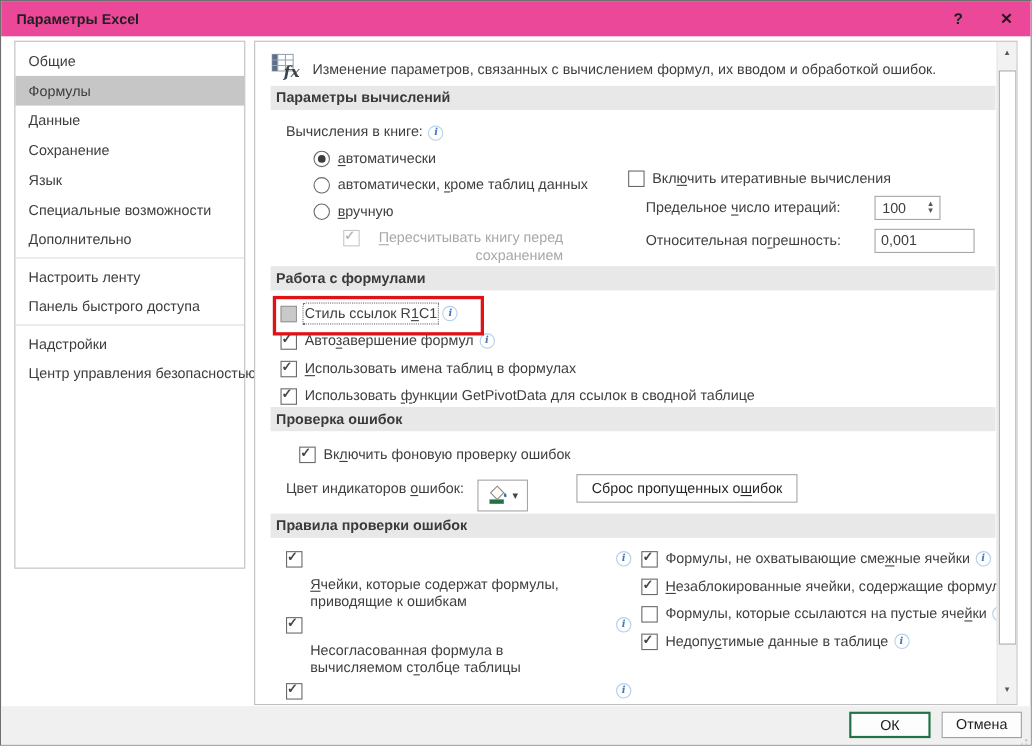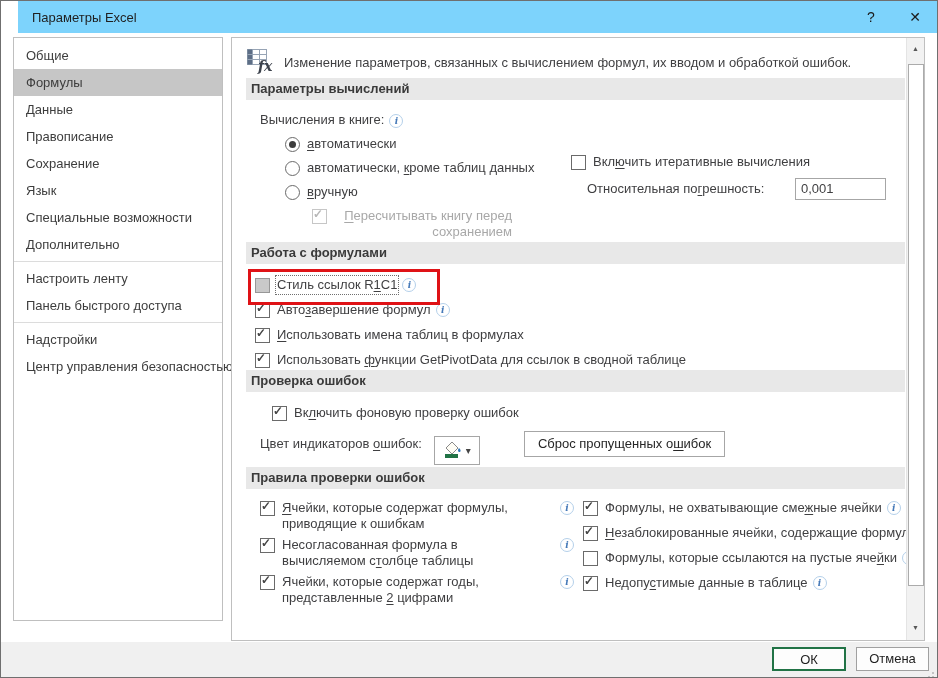--- a/index.html
+++ b/index.html
@@ -1,23 +1,23 @@
 <!DOCTYPE html>
 <html><head>
 <meta charset="utf-8">
 <style>
   html,body{margin:0;padding:0;background:#fff;font-family:"Liberation Sans",sans-serif;}
   .dialog{position:relative;width:936px;height:676px;border:1px solid #6f6f6f;background:#fff;overflow:hidden;font-size:13px;color:#3f3f41;}
   
-  .titlebar{position:absolute;left:17px;top:0;right:0;height:32px;background:#7dd3fc;display:flex;align-items:center;}
+  .titlebar{position:absolute;left:0;top:0;right:0;height:32px;background:#ec4899;display:flex;align-items:center;font-weight:bold;}
   .title{margin-left:14px;font-size:13px;color:#1f1f1f;}
   .tb-btns{margin-left:auto;display:flex;height:100%;}
   .tb-btn{width:44px;height:100%;display:flex;align-items:center;justify-content:center;font-size:14px;color:#1b1b1b;cursor:default;}
   
-  .sidebar{position:absolute;left:12px;top:36px;width:210px;height:584px;border:1px solid #bfbfbf;background:#fff;box-sizing:border-box;padding-top:4px;}
+  .sidebar{position:absolute;left:12px;top:36px;width:210px;height:480px;border:1px solid #bfbfbf;background:#fff;box-sizing:border-box;padding-top:4px;}
   .side-item{height:27px;line-height:27px;padding-left:12px;color:#3d3d3d;cursor:default;white-space:nowrap;}
   .side-item.selected{background:#c6c6c6;}
   .side-sep{height:1px;background:#dcdcdc;margin:3px 0;}
   
   .content{position:absolute;left:230px;top:36px;width:694px;height:604px;border:1px solid #bfbfbf;background:#fff;box-sizing:border-box;overflow:hidden;}
   .content-inner{position:absolute;left:0;top:0;right:17px;bottom:0;padding:6px 2px 0 14px;overflow:hidden;}
   .sec{height:22px;line-height:22px;background:#e8e8e8;font-weight:bold;color:#3a3a3a;padding-left:5px;margin-top:2px;}
   
   .intro{display:flex;align-items:flex-start;margin-top:4px;}
   .fx-icon{position:relative;width:32px;height:28px;flex:none;}
@@ -62,21 +62,21 @@
   .err-row2{display:flex;align-items:flex-start;margin:10px 0 0 14px;}
   .err-left{display:flex;margin-top:5px;}
   .color-btn{display:flex;align-items:center;justify-content:center;width:44px;height:27px;border:1px solid #a6a6a6;background:#fff;margin-left:12px;gap:3px;}
   .caret{font-size:10px;color:#444;}
   .reset-btn{margin-left:44px;height:24px;line-height:24px;border:1px solid #a6a6a6;background:#fff;padding:0 13px;color:#262626;}
   
   .rules-wrap{display:flex;margin-top:11px;}
   .rules-left{width:328px;flex:none;}
   .rules-right{flex:1;}
   .rule-l{display:flex;align-items:flex-start;margin:0 0 5px 14px;width:314px;}
-  .rule-l .lbl{width:252px;}
+  .rule-l .lbl{width:252px;margin-top:23px;}
   .rule-l .info{margin-left:auto;}
   .rule-r{display:flex;align-items:flex-start;margin:0 0 9px 9px;white-space:nowrap;}
   
   .scrollbar{position:absolute;right:0;top:0;bottom:0;width:17px;background:#f2f2f2;border-left:1px solid #e4e4e4;}
   .sb-btn{position:absolute;left:0;width:17px;height:17px;display:flex;align-items:center;justify-content:center;font-size:7px;color:#575757;background:#f2f2f2;}
   .sb-up{top:2px;}
   .sb-down{bottom:4px;}
   .sb-thumb{position:absolute;left:1px;top:26px;width:14px;height:520px;background:#fff;border:1px solid #ababab;}
   
   .footer{position:absolute;left:0;right:0;top:641px;bottom:0;background:#f0f0f0;}
@@ -95,21 +95,20 @@
     <div class="tb-btns">
       <div class="tb-btn">?</div>
       <div class="tb-btn">✕</div>
     </div>
   </div>
 
   <div class="sidebar">
     <div class="side-item"><span class="lbl">Общие</span></div>
     <div class="side-item selected"><span class="lbl">Формулы</span></div>
     <div class="side-item"><span class="lbl">Данные</span></div>
-    <div class="side-item"><span class="lbl">Правописание</span></div>
     <div class="side-item"><span class="lbl">Сохранение</span></div>
     <div class="side-item"><span class="lbl">Язык</span></div>
     <div class="side-item"><span class="lbl">Специальные возможности</span></div>
     <div class="side-item"><span class="lbl">Дополнительно</span></div>
     <div class="side-sep"></div>
     <div class="side-item"><span class="lbl">Настроить ленту</span></div>
     <div class="side-item"><span class="lbl">Панель быстрого доступа</span></div>
     <div class="side-sep"></div>
     <div class="side-item"><span class="lbl">Надстройки</span></div>
     <div class="side-item"><span class="lbl">Центр управления безопасностью</span></div>
@@ -158,20 +157,30 @@
             <span class="cb disabled checked">
                 <span class="mark">✓</span>
               </span>
             <span class="lbl dim"><u>П</u>ересчитывать книгу перед сохранением</span>
           </div>
         </div>
         <div class="calc-right">
           <div class="chk-row">
             <span class="cb"></span>
             <span class="lbl">Вкл<u>ю</u>чить итеративные вычисления</span>
+          </div>
+          <div class="input-row">
+            <span class="ilbl">Предельное <u>ч</u>исло итераций:</span>
+            <div class="spinbox">
+              <span class="val">100</span>
+              <span class="spin-arrows">
+                  <span>▲</span>
+                  <span>▼</span>
+                </span>
+            </div>
           </div>
           <div class="input-row">
             <span class="ilbl">Относительная по<u>г</u>решность:</span>
             <div class="textbox">0,001</div>
           </div>
         </div>
       </div>
 
       <div class="sec">Работа с формулами</div>
       <div class="frm-row first">

